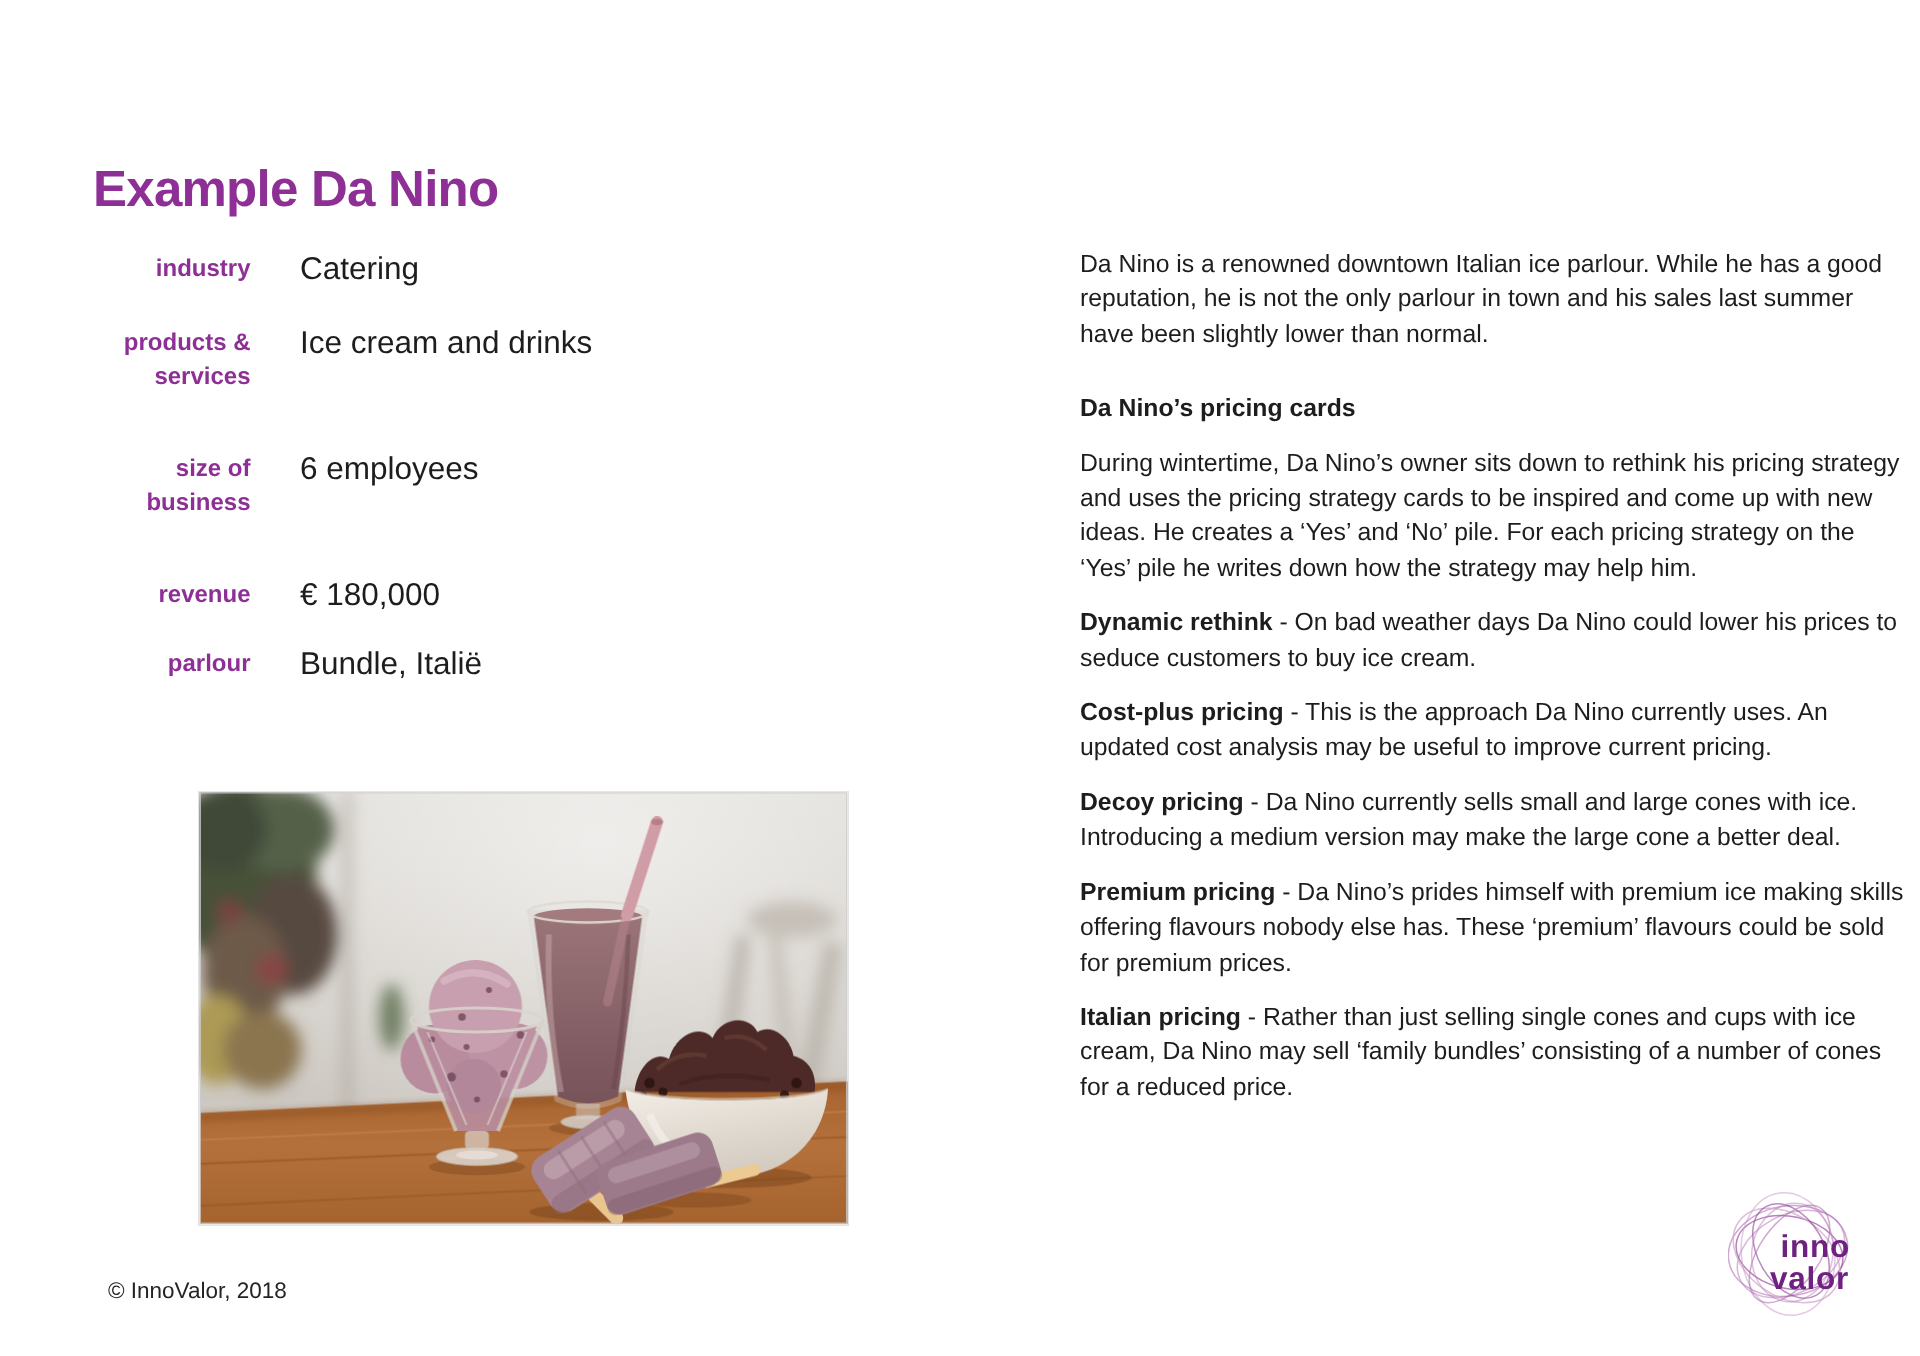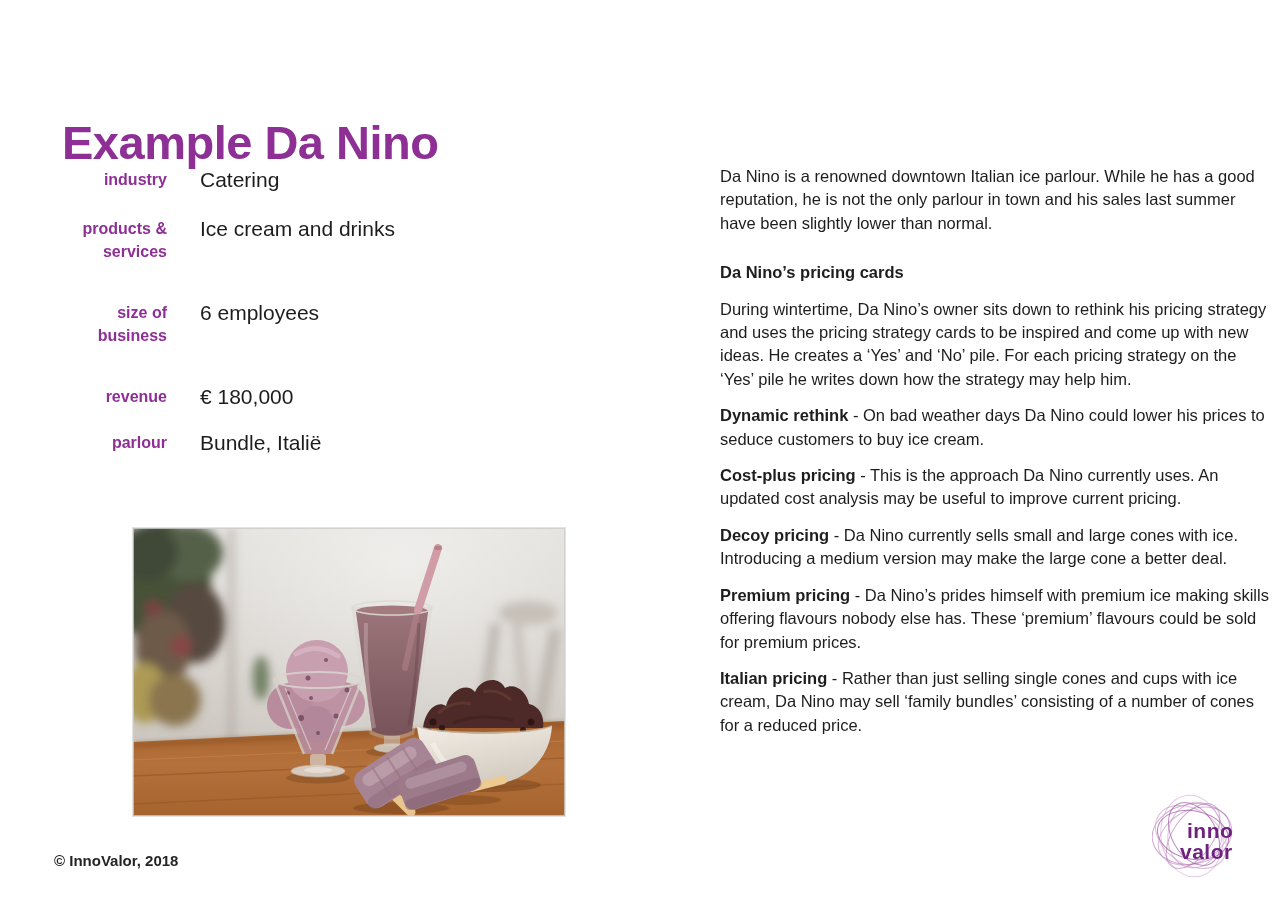--- a/index.html
+++ b/index.html
@@ -4,21 +4,21 @@
 <style>
   html,body{margin:0;padding:0;}
   body{
     width:1280px;height:904px;position:relative;overflow:hidden;
     background:#ffffff;color:#1d1d1d;
     font-family:"Liberation Sans","DejaVu Sans",sans-serif;
   }
   .slide{position:absolute;inset:0;}
   .title{
     position:absolute;left:62px;top:84px;
-    font-size:47px;font-weight:bold;color:#8e2f96;letter-spacing:-0.5px;text-align:right;
+    font-size:34px;font-weight:bold;color:#8e2f96;letter-spacing:-0.5px;text-align:right;
   }
   .fact-row{position:absolute;left:62px;width:560px;height:50px;}
   .fact-label{
     position:absolute;left:0;top:0;width:105px;text-align:right;
     font-weight:bold;color:#8e2f96;font-size:16px;line-height:23px;
     white-space:pre-line;
   }
   .fact-value{
     position:absolute;left:138px;top:0;font-size:21px;line-height:23px;color:#1d1d1d;
   }
@@ -30,21 +30,21 @@
   .photo svg{display:block;width:100%;height:100%;}
   .article{
     position:absolute;left:672px;top:165px;width:552px;
     font-size:16.5px;line-height:23.4px;color:#1d1d1d;margin-left:48px;
   }
   .article p{margin:0 0 13px;}
   .article p.intro{margin-bottom:26px;}
   .article p.heading{font-weight:bold;margin-bottom:13px;}
   .article .term{font-weight:bold;}
   .footer{
-    position:absolute;left:54px;top:852px;font-size:15px;color:#242424;font-weight:bold;
+    position:absolute;left:72px;top:852px;font-size:15px;color:#242424;
   }
   .logo{position:absolute;left:1152px;top:786px;width:116px;height:102px;}
   .logo svg{display:block;width:100%;height:100%;}
 </style>
 </head>
 <body>
 
 <div class="slide">
 
   <h1 class="title">Example Da Nino</h1>

